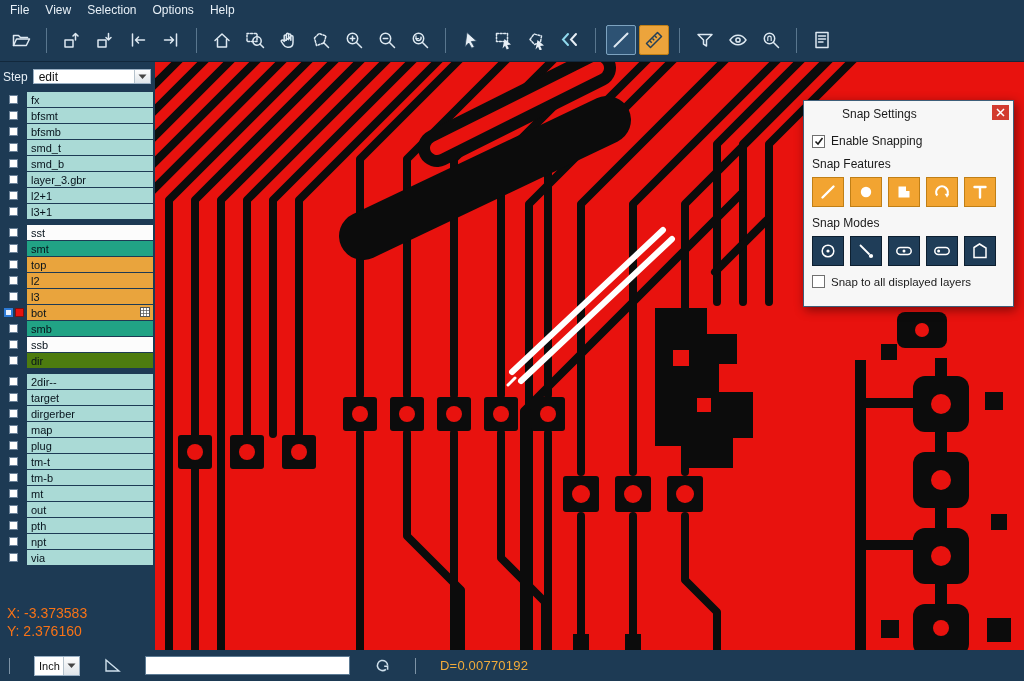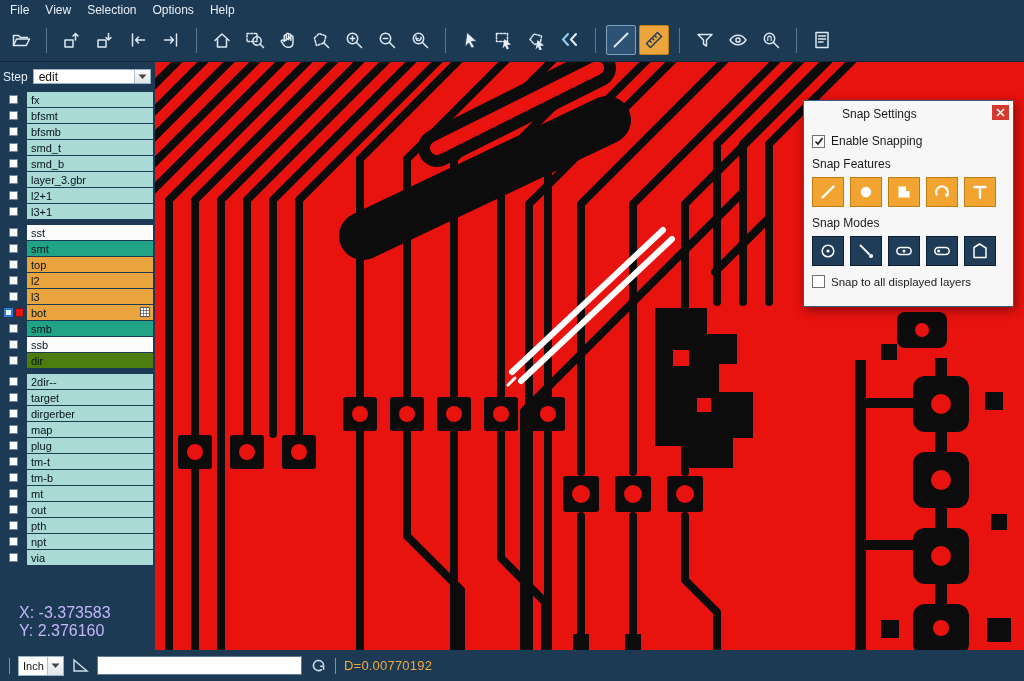--- a/index.html
+++ b/index.html
@@ -30,39 +30,39 @@
   .cbox.sel { border:2px solid #2e7bd6; background:#eaf2ff; }
   .swatch { width:9px; height:9px; background:#e8120e; border:1px solid #7a1010; }
   .cell { flex:1; margin-right:2px; display:flex; align-items:center; padding-left:4px; font-size:11px; color:#07131c; position:relative; }
   .cell.teal   { background:#aadad6; }
   .cell.green  { background:#21a385; }
   .cell.orange { background:#e9a43d; }
   .cell.white  { background:#fcfcfc; }
   .cell.gray   { background:#4d7c0f; }
   .grid-ic { position:absolute; right:3px; top:2px; line-height:0; }
   .lsep { height:5px; }
-  .coords { margin-top:auto; padding:0 0 10px 19px; color:#c4b5fd; font-size:16px; line-height:18px; }
+  .coords { margin-top:auto; padding:0 0 10px 7px; color:#f97316; font-size:14px; line-height:18px; }
   
   #canvas { position:absolute; left:155px; top:62px; width:869px; height:588px; overflow:hidden; background:#e8120e; }
   #canvas svg { display:block; width:100%; height:100%; }
   
   #snap-dialog { position:absolute; left:803px; top:100px; width:211px; background:#f7f7f7; border:1px solid #3e5f7a; box-shadow:2px 3px 10px rgba(0,0,0,.45); font-size:12px; color:#1a1a1a; z-index:5; }
   .sd-title { height:25px; display:flex; align-items:center; padding:0 7px; position:relative;margin-left:31px; }
   .sd-close { position:absolute; top:4px; right:4px; width:17px; height:15px; background:#d23b2e; display:flex; align-items:center; justify-content:center; }
   .sd-body { padding:4px 8px 9px; }
   .sd-check-row { display:flex; align-items:center; gap:6px; margin:4px 0 9px; }
   .sd-cbox { width:13px; height:13px; background:#fff; border:1px solid #707070; display:flex; align-items:center; justify-content:center; }
   .sd-label { margin:2px 0 6px; }
   .sd-btnrow { display:flex; gap:6px; margin-bottom:9px; }
   .sd-fbtn { width:32px; height:30px; background:#f2a431; border:1px solid #c07f16; display:flex; align-items:center; justify-content:center; }
   .sd-mbtn { width:32px; height:30px; background:#1f3d58; border:1px solid #0d1f30; display:flex; align-items:center; justify-content:center; }
   .sd-all-label { font-size:11.5px; }
   .sd-close-btn { height:22px; background:linear-gradient(#fefefe,#d9d9d9); border:1px solid #8f8f8f; display:flex; align-items:center; justify-content:center; margin-top:3px; }
   
-  #statusbar { position:absolute; left:0; bottom:0; width:100%; height:31px; background:#1d3a54; display:flex; align-items:center; gap:8px; padding-left:9px; }
+  #statusbar { position:absolute; left:0; bottom:0; width:100%; height:31px; background:#1d3a54; display:flex; align-items:center; gap:24px; padding-left:9px; }
   .vsep { width:1px; height:16px; background:#7d93a6; }
   .combo.unit { width:46px; height:20px; font-size:11px; padding-left:4px; }
   .cmd-input { width:205px; height:19px; border:1px solid #5c7a93; font-size:12px; padding:0 3px; font-family:"Liberation Sans",sans-serif; }
   .dist { color:#f2ab3a; font-size:13px; letter-spacing:.2px; }
   .sb-icon { display:flex; align-items:center; justify-content:center; line-height:0; }
 </style>
 </head>
 <body>
 
 <div id="app">

